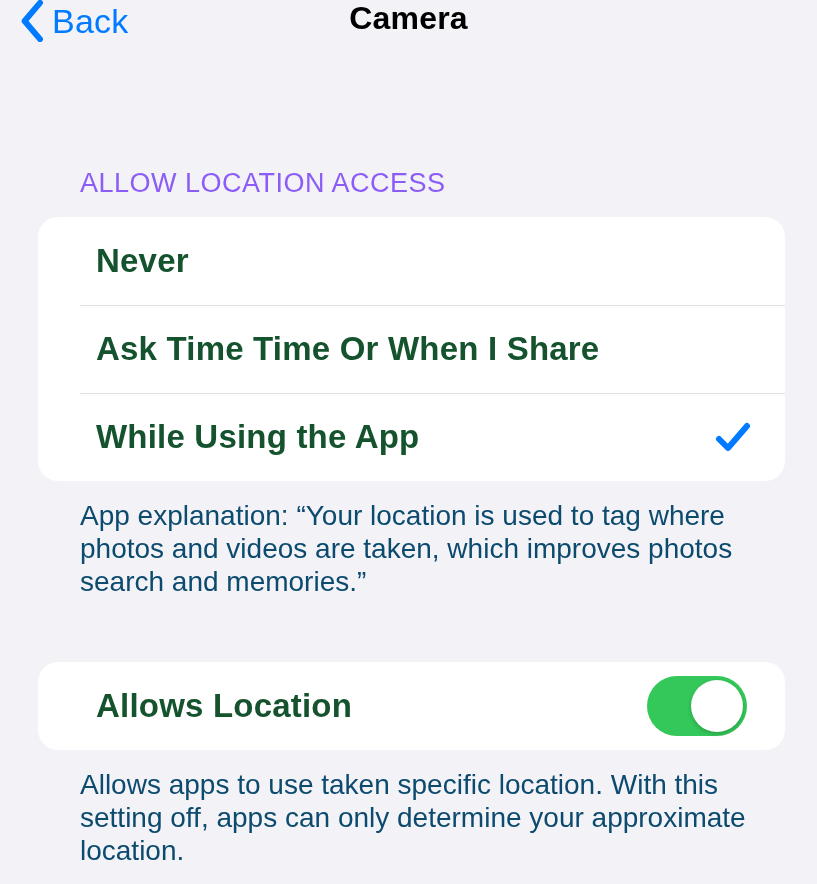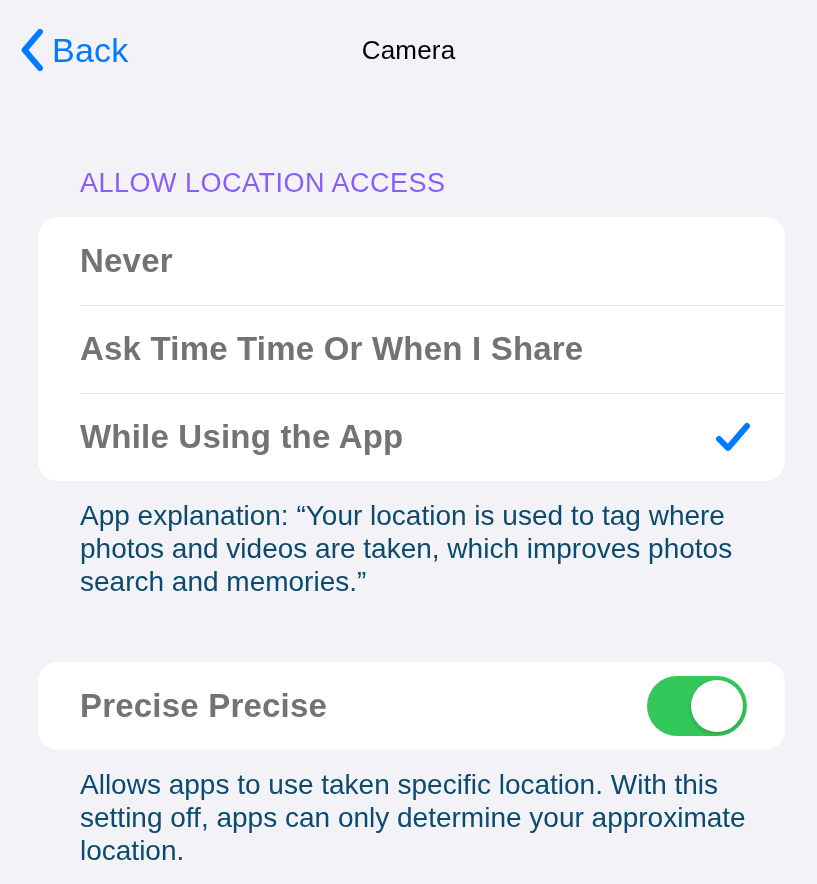--- a/index.html
+++ b/index.html
@@ -11,21 +11,21 @@
     body {
       width: 817px;
       height: 884px;
       background: #f2f2f7;
       font-family: -apple-system, BlinkMacSystemFont, "SF Pro Text", "Helvetica Neue", Arial, sans-serif;
       overflow: hidden;
     }
     .header {
       height: 100px;
       display: flex;
-      align-items: center;
+      align-items: flex-start;
       position: relative;
       padding: 0 20px;
     }
     .back-button {
       display: flex;
       align-items: center;
       gap: 6px;
       color: #007aff;
       font-size: 34px;
       letter-spacing: 0.2px;
@@ -33,22 +33,22 @@
     }
     .chevron-svg {
       width: 26px;
       height: 42px;
       display: block;
     }
     .page-title {
       position: absolute;
       left: 50%;
       transform: translateX(-50%);
-      font-size: 26px;
-      font-weight: 400;
+      font-size: 32px;
+      font-weight: 700;
       color: #000;
       letter-spacing: 0.2px;
     }
     .content {
       padding-left: 38px;
       padding-right: 32px;
     }
     .section-header {
       font-size: 27px;
       letter-spacing: 0.5px;
@@ -71,23 +71,24 @@
       display: flex;
       align-items: center;
       padding: 0 42px;
       min-height: 88px;
       position: relative;
       cursor: pointer;
     }
     .row-label {
       font-size: 33px;
       letter-spacing: 0.2px;
-      color: #737373;
+      color: #14532d;
       font-weight: 400;
       flex: 1;
+      margin-left: 16px;
     }
     .row-bold .row-label {
       font-weight: 600;
     }
     .row + .row::before {
       content: "";
       position: absolute;
       top: 0;
       left: 42px;
       right: 0;
@@ -159,21 +160,21 @@
       </svg>
     </div>
   </div>
 
   <div class="section-footer">App explanation: “Your location is used to tag where photos and videos are taken, which improves photos search and memories.”</div>
 
   <div class="spacer"></div>
 
   <div class="group">
     <div class="row row-bold">
-      <span class="row-label">Precise Precise</span>
+      <span class="row-label">Allows Location</span>
       <div class="toggle on">
         <div class="knob"></div>
       </div>
     </div>
   </div>
 
   <div class="section-footer">Allows apps to use taken specific location. With this setting off, apps can only determine your approximate location.</div>
 
 </div>
 

